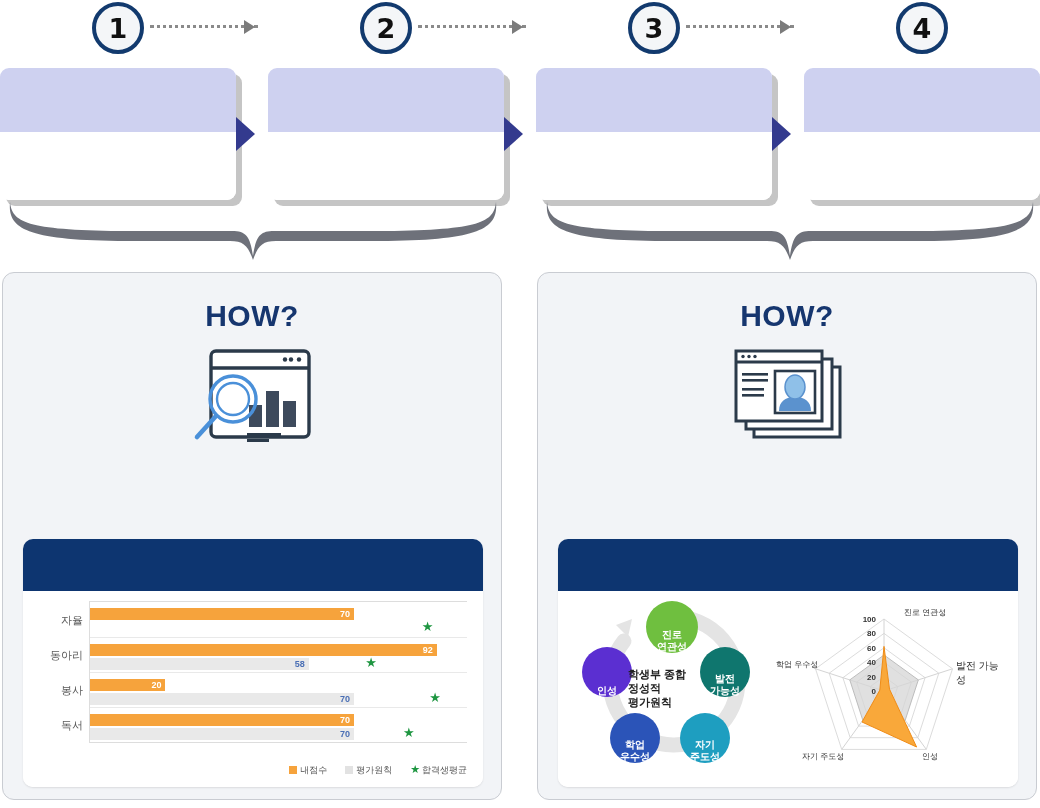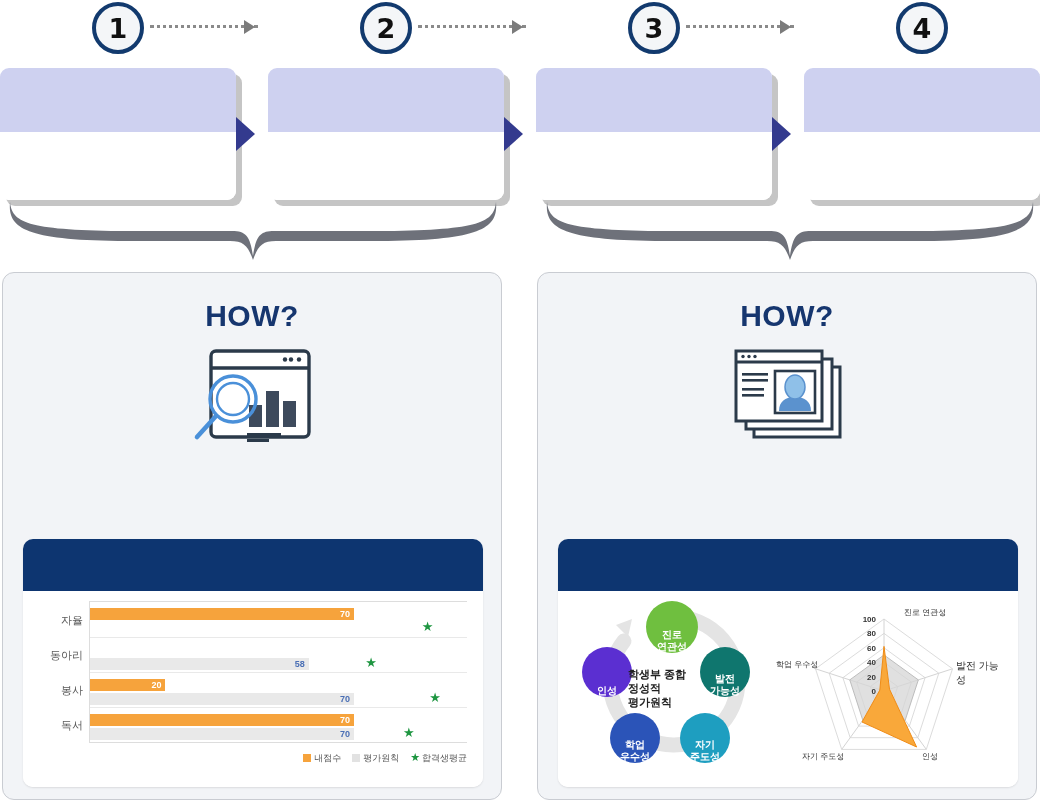--- a/index.html
+++ b/index.html
@@ -109,22 +109,22 @@
     display: flex; align-items: center; justify-content: flex-end;
     font-size: 9px; font-weight: bold; padding-right: 4px;
   }
   .bar-mine  { background: #f6a33c; color: #ffffff; top: 6px; }
   .bar-avg   { background: #e9e9e9; color: #4a6fb5; top: 20px; }
   .star {
     position: absolute; top: 18px;
     color: #1e9641; font-size: 13px; line-height: 13px;
   }
   .bc-legend {
-    position: absolute; right: 4px; bottom: 14px;
-    display: flex; gap: 11px; align-items: center;
+    position: absolute; right: 4px; bottom: 2px;
+    display: flex; gap: 18px; align-items: center;
     font-size: 9px; color: #555555;
   }
   .bc-legend span.sw {
     display: inline-block; width: 8px; height: 8px; margin-right: 3px;
     vertical-align: -1px;
   }
   .sw-orange { background: #f6a33c; }
   .sw-gray   { background: #e2e2e2; }
   .sw-star   { color: #1e9641; font-size: 11px; margin-right: 2px; }
 
@@ -241,20 +241,21 @@
           <div class="bc-label" style="top:119px;">독서</div>
 
           <div class="bc-plot">
 
             <div class="bc-rowgroup" style="top:0px;">
               <div class="bar bar-mine" style="left:0; width:70%;">70</div>
               <div class="star" style="left:88%;">★</div>
             </div>
 
             <div class="bc-rowgroup" style="top:35px;">
+              <div class="bar bar-mine" style="left:0; width:92%;">92</div>
               <div class="bar bar-avg" style="left:0; width:58%;">58</div>
               <div class="star" style="left:73%;">★</div>
             </div>
 
             <div class="bc-rowgroup" style="top:70px;">
               <div class="bar bar-mine" style="left:0; width:20%;">20</div>
               <div class="bar bar-avg" style="left:0; width:70%;">70</div>
               <div class="star" style="left:90%;">★</div>
             </div>
 

